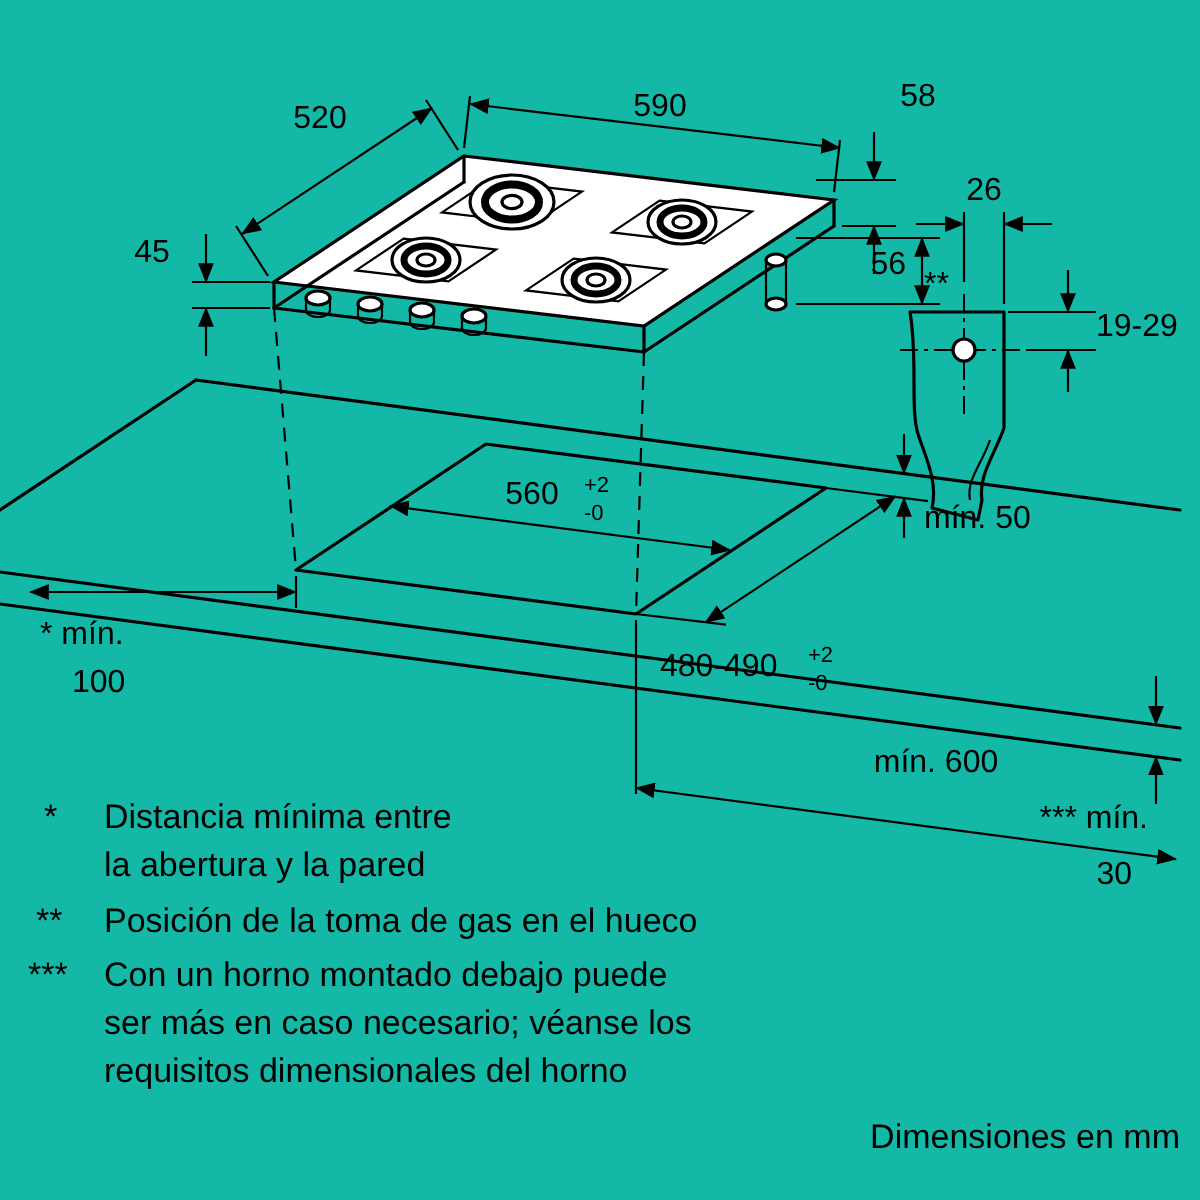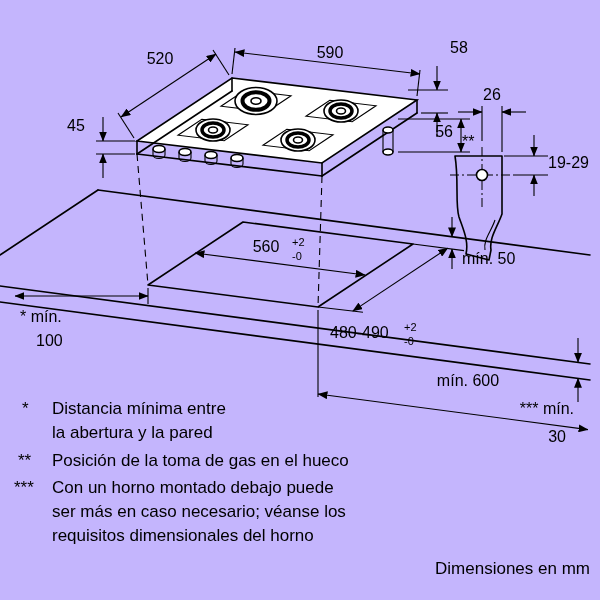--- a/index.html
+++ b/index.html
@@ -1,16 +1,16 @@
 <!DOCTYPE html>
 <html><head>
 <meta charset="utf-8">
 <style>
   html,body{margin:0;padding:0;background:#fff;}
-  .frame{width:600px;height:600px;background:#c4b5fd;position:relative;overflow:hidden;}
+  .frame{width:600px;height:600px;background:#14b8a6;position:relative;overflow:hidden;}
   svg{display:block;}
   .ln{stroke:#000;stroke-width:1.6;fill:none;stroke-linecap:round;stroke-linejoin:round;}
   .thin{stroke:#000;stroke-width:1.1;fill:none;}
   .dash{stroke:#000;stroke-width:1.1;fill:none;stroke-dasharray:7 5;}
   .cline{stroke:#000;stroke-width:1;fill:none;stroke-dasharray:9 3 2 3;}
   .wht{fill:#fff;stroke:#000;stroke-width:1.6;}
   .ring{fill:none;stroke:#000;}
   .dimtxt{font-family:"Liberation Sans",sans-serif;font-size:16px;fill:#000;}
   .tol{font-family:"Liberation Sans",sans-serif;font-size:11px;fill:#000;}
   .note{font-family:"Liberation Sans",sans-serif;font-size:17px;fill:#000;}

